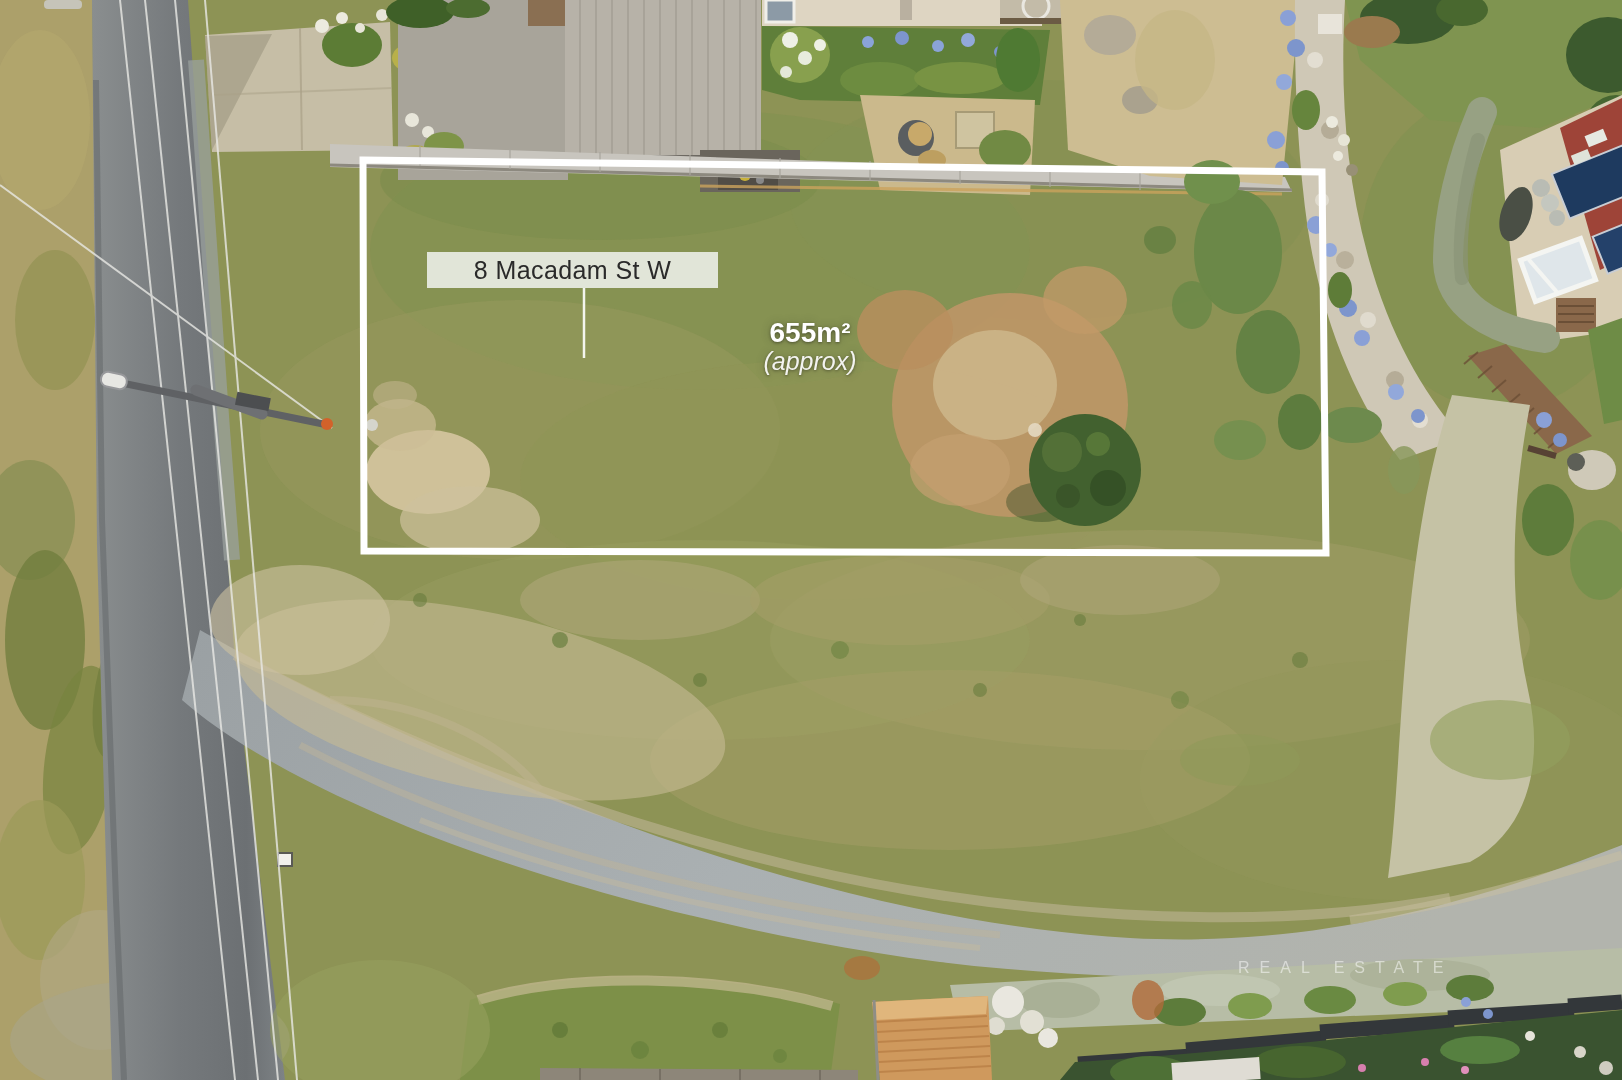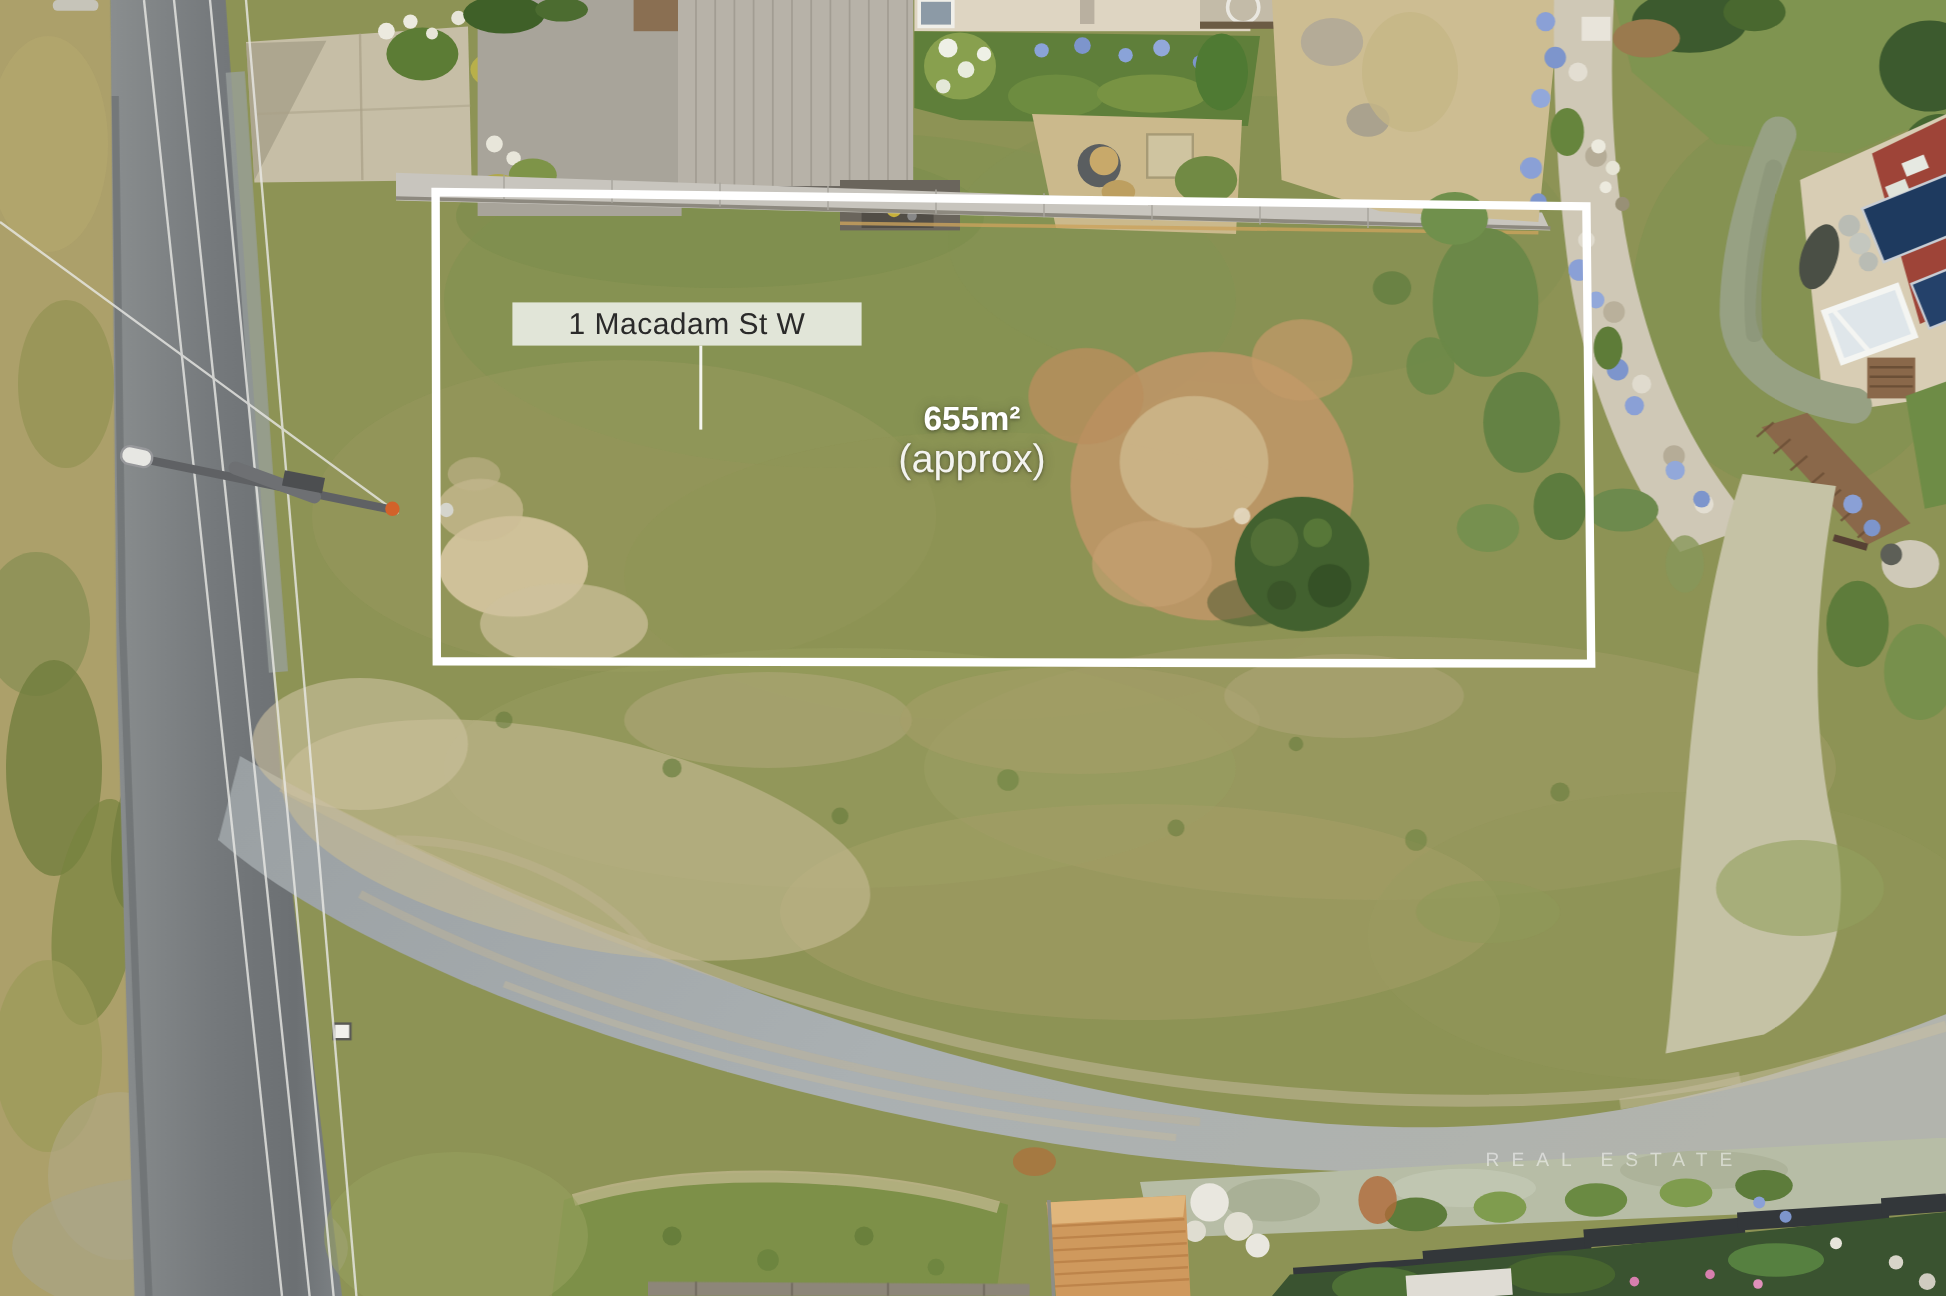--- a/index.html
+++ b/index.html
@@ -11,24 +11,23 @@
   .overlay{position:absolute;z-index:5;}
   .prop-label{
     left:427px;top:252px;width:291px;height:36px;
     background:rgba(238,240,235,0.88);
     display:flex;align-items:center;justify-content:center;
     color:#2a2a2a;font-size:25px;letter-spacing:.4px;
   }
   .area-wrap{
     left:720px;top:318px;width:180px;text-align:center;color:#fff;line-height:1.08;
     text-shadow:0 1px 3px rgba(40,40,30,.55), 0 0 10px rgba(40,40,30,.25);
-    margin-top:16px;
   }
   .area-value{font-size:28px;font-weight:bold;}
-  .area-qualifier{font-size:33px;font-weight:normal;color:#f3f3ef;}
+  .area-qualifier{font-size:25px;font-weight:normal;color:#f3f3ef;font-style:italic;}
   .watermark{
     left:1028px;top:858px;width:560px;color:rgba(255,255,255,0.52);
     font-family:"Liberation Serif",serif;font-size:97px;line-height:1;
     letter-spacing:1px;pointer-events:none;
   }
   .watermark-tagline{
     position:absolute;left:210px;top:102px;
     font-family:"Liberation Sans",sans-serif;font-size:16px;
     letter-spacing:10px;color:rgba(255,255,255,0.5);
   }
@@ -429,21 +428,21 @@
     <rect x="236" y="395" width="34" height="13" fill="#4c4e50" transform="rotate(11 253 401)"></rect>
     <rect x="101" y="373" width="26" height="15" rx="7" fill="#e7e7e3" stroke="#97989b" stroke-width="2" transform="rotate(12 114 380)"></rect>
     <circle cx="327" cy="424" r="6" fill="#d2622a"></circle>
   </g>
 
   <polygon points="363,160 1322,172 1326,553 364,551" fill="none" stroke="#ffffff" stroke-width="7"></polygon>
   <line x1="584" y1="288" x2="584" y2="358" stroke="#ffffff" stroke-width="2.5" opacity=".9"></line>
 </svg>
 
   <div class="overlay prop-label">
-    <span>1 Macadam St W</span>
+    <span>8 Macadam St W</span>
   </div>
 
   <div class="overlay area-wrap">
     <div class="area-value">655m²</div>
     <div class="area-qualifier">(approx)</div>
   </div>
 
   <div class="overlay watermark">
     <span class="watermark-tagline">REAL ESTATE</span>
   </div>

